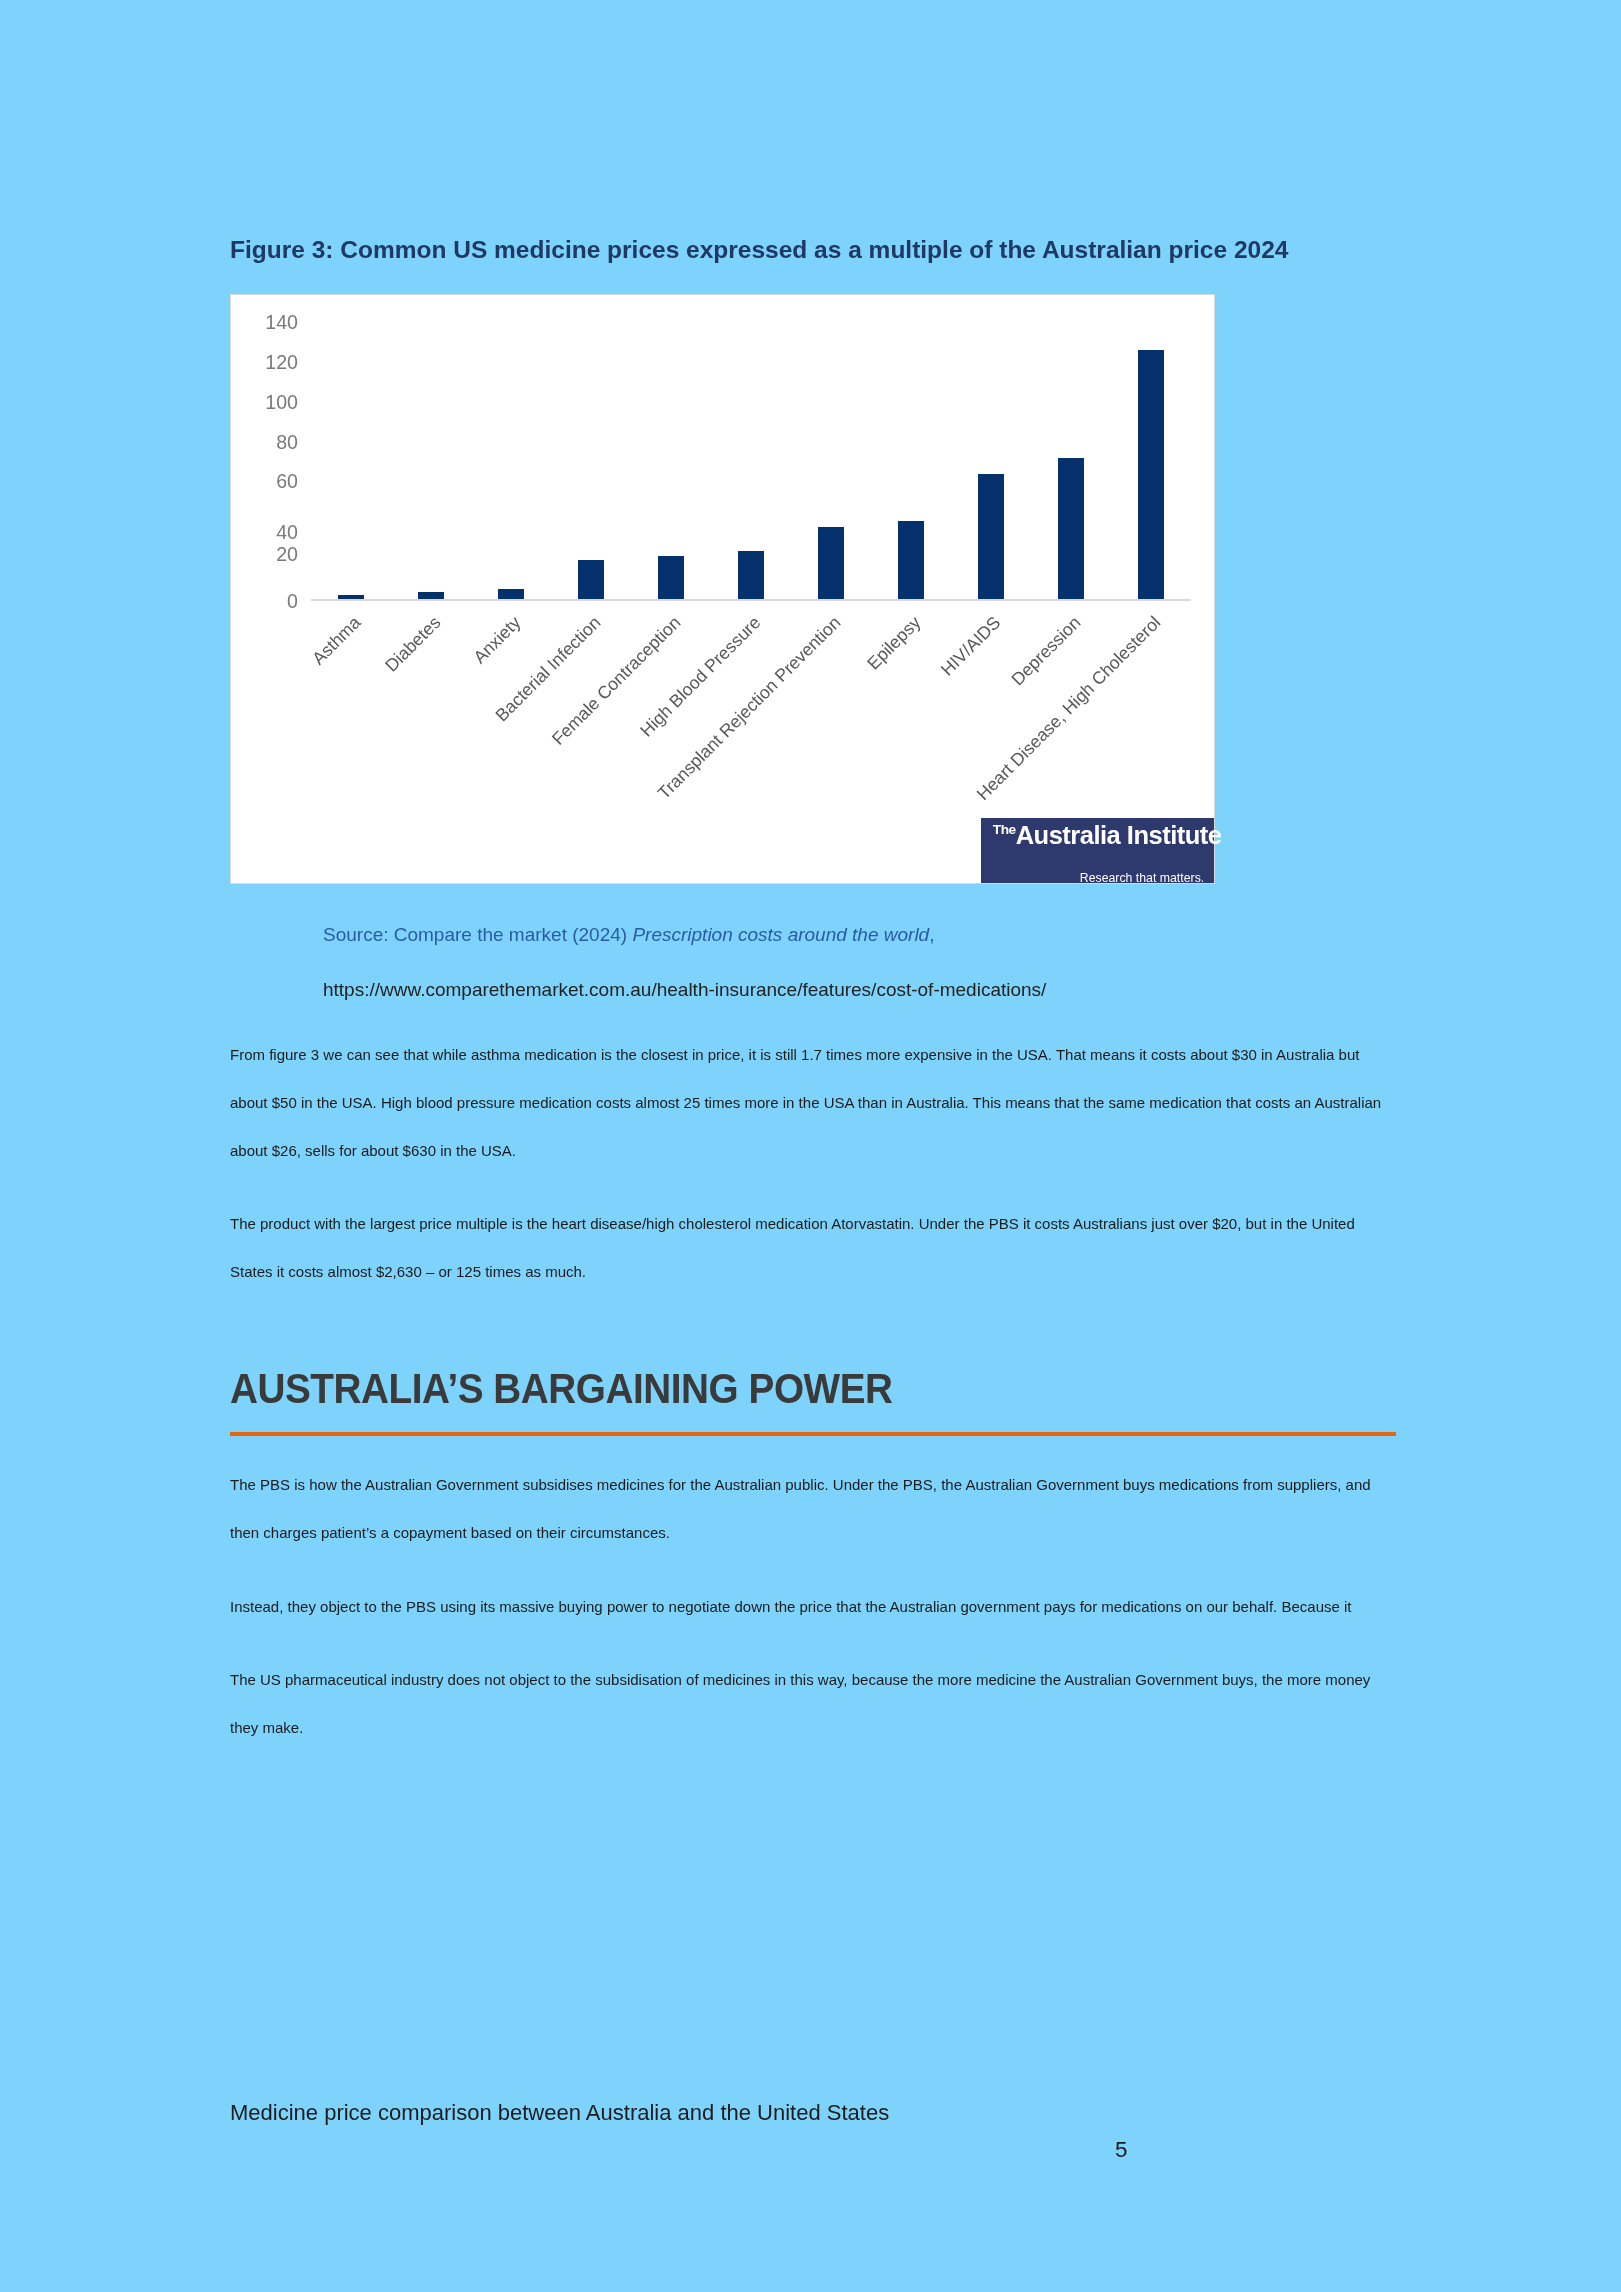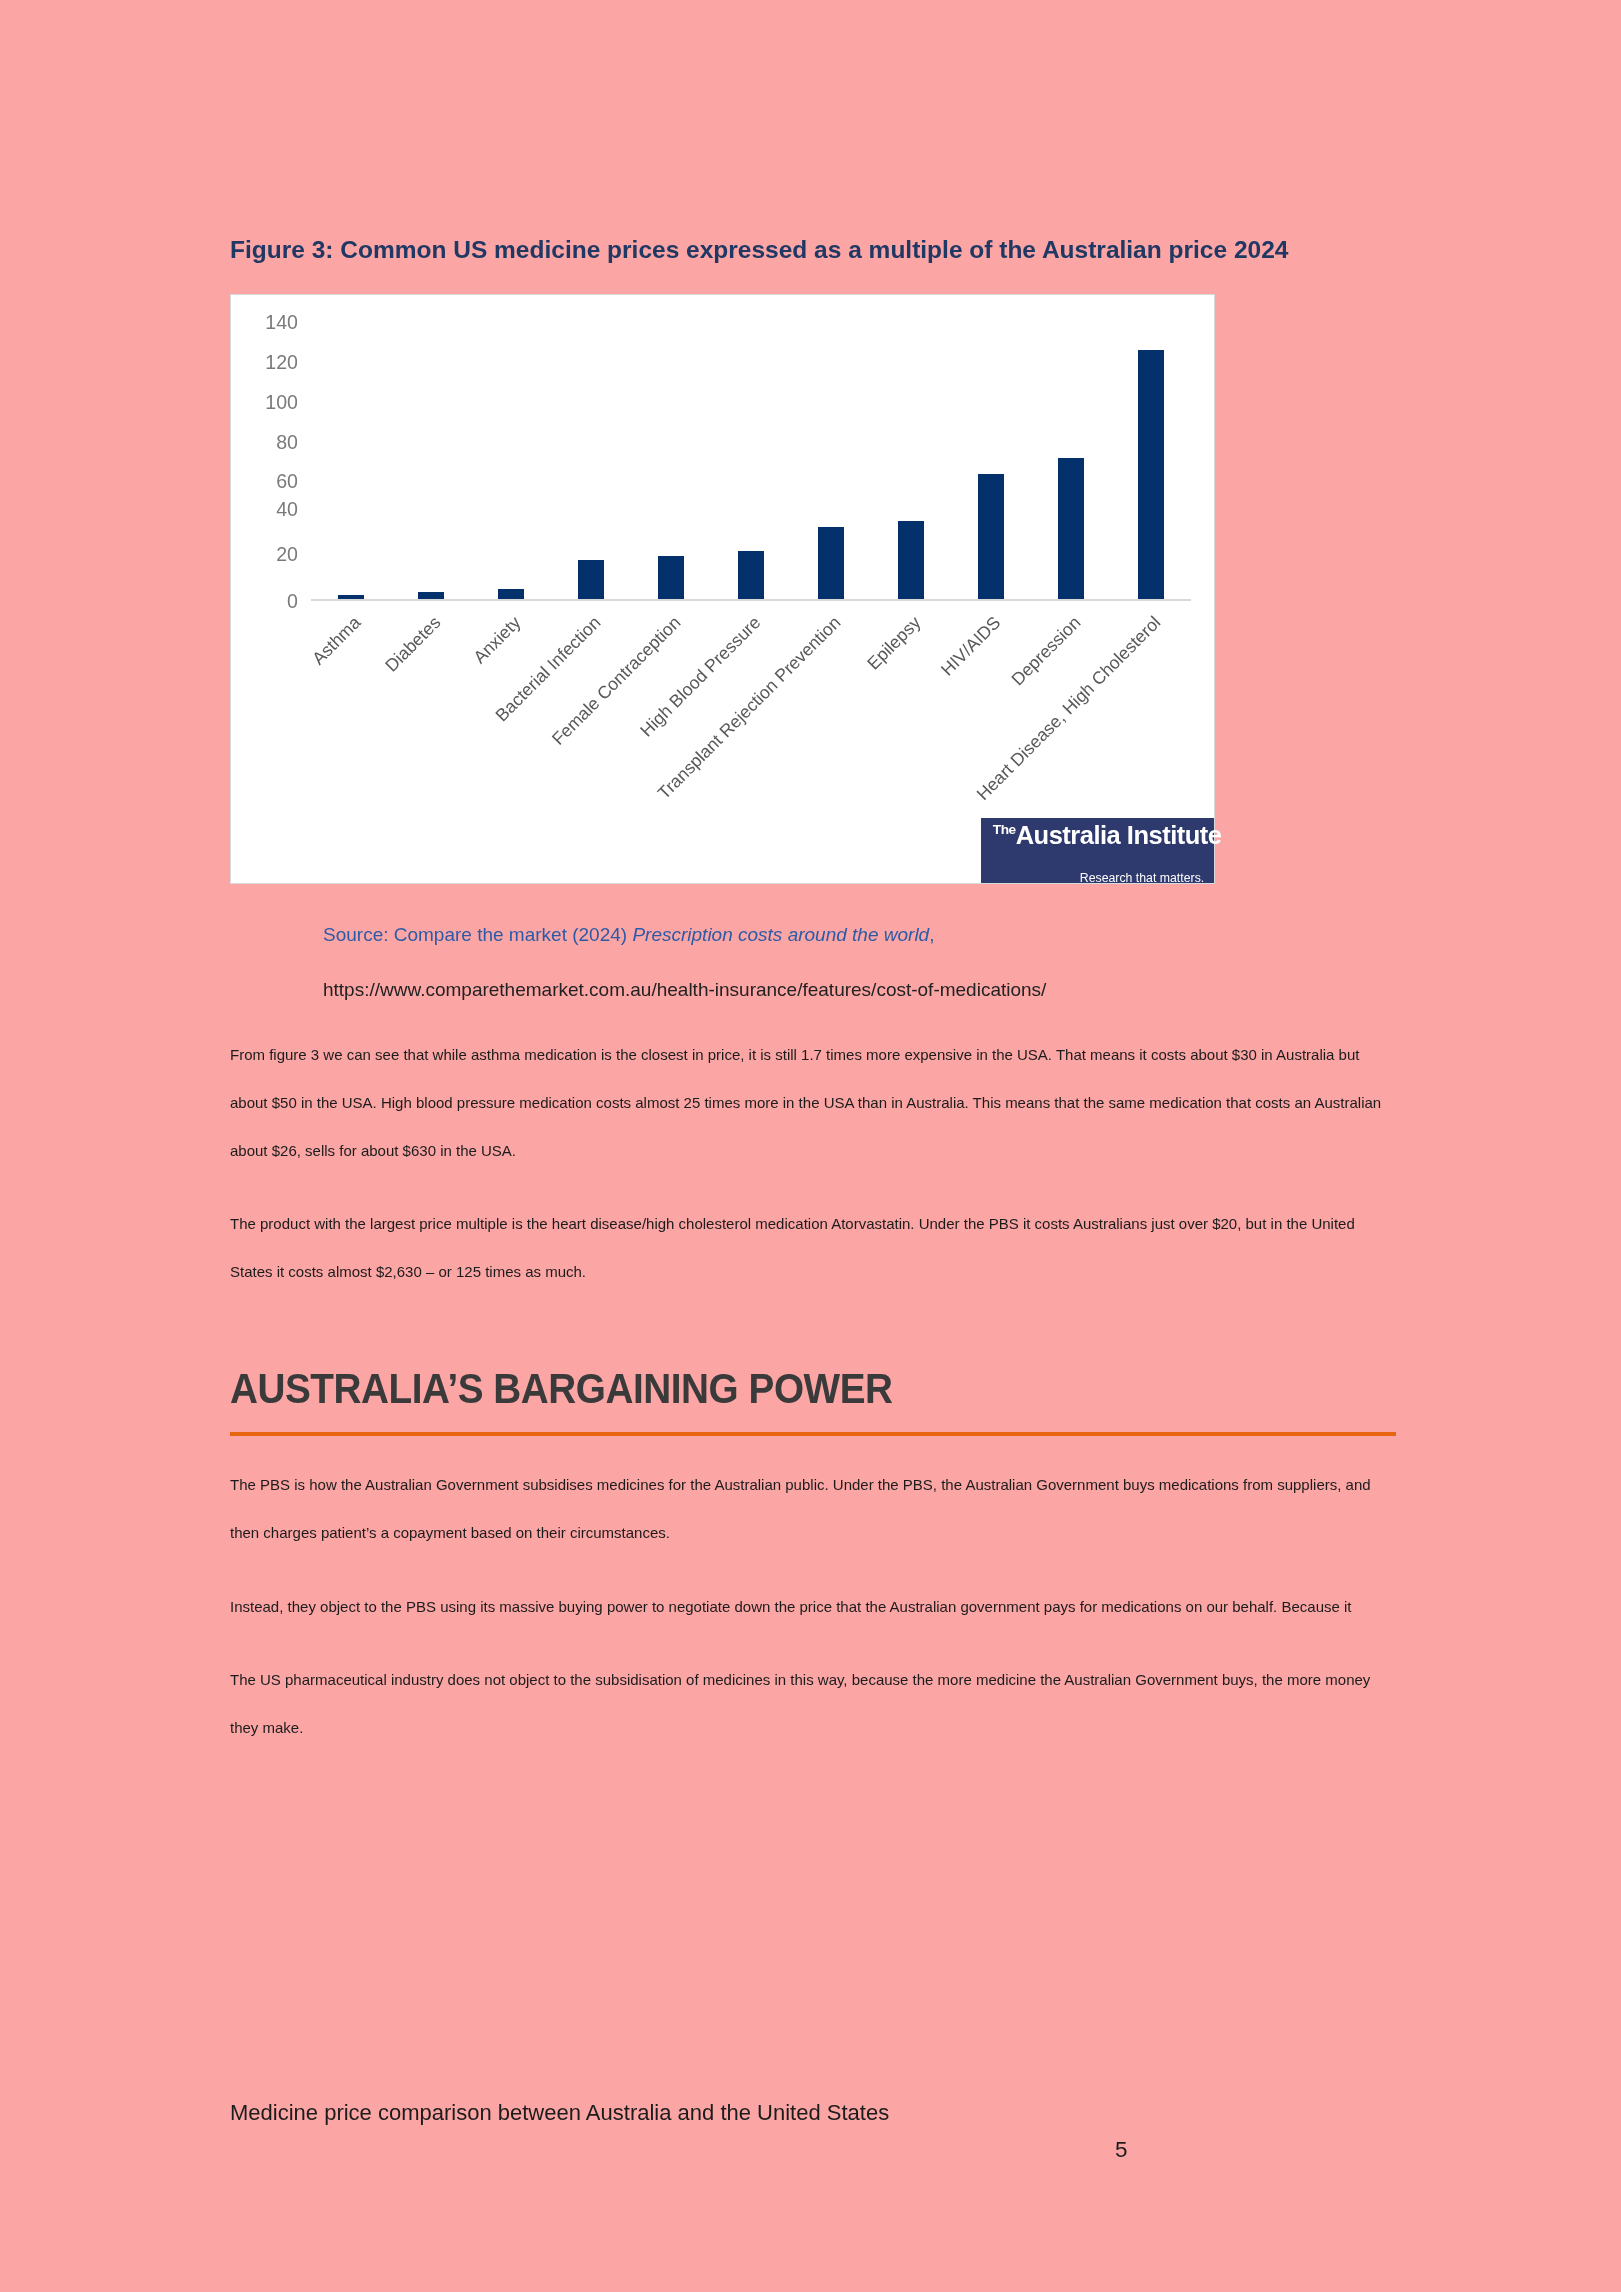--- a/index.html
+++ b/index.html
@@ -1,20 +1,20 @@
 <!DOCTYPE html>
 <html><head>
 <meta charset="utf-8">
 <style>
   * { margin:0; padding:0; box-sizing:border-box; }
   html,body { background:#ffffff; }
   .page {
     position:relative;
     width:1621px; height:2293px;
-    background:#fca5a5;
+    background:#7dd3fc;
     font-family:"Liberation Sans", sans-serif;
     color:#1c1c1c;
     overflow:hidden;
   }
   .content { position:absolute; left:230px; top:228px; width:1166px; }
 
   .figure-title {
     width:1098px;
     font-size:24.5px; font-weight:bold; color:#1f3864;
     line-height:44px;
@@ -83,21 +83,21 @@
 
 <div class="page">
   <div class="content">
 
     <div class="figure-title">Figure 3: Common US medicine prices expressed as a multiple of the Australian price 2024</div>
 
     <div class="chart-box">
       <div class="plot">
           <div class="ytick" style="top: 267px;">0</div>
           <div class="ytick" style="top: 220px;">20</div>
-          <div class="ytick" style="top: 175px;">40</div>
+          <div class="ytick" style="top: 198px;">40</div>
           <div class="ytick" style="top: 147px;">60</div>
           <div class="ytick" style="top: 108px;">80</div>
           <div class="ytick" style="top: 68px;">100</div>
           <div class="ytick" style="top: 28px;">120</div>
           <div class="ytick" style="top: -11.8px;">140</div>
           <div class="bar" style="left: 27px; height: 3.4px; background: rgb(4, 48, 107);"></div>
           <div class="cat" style="left: -352px;">Asthma</div>
           <div class="bar" style="left: 107px; height: 6.8px; background: rgb(4, 48, 107);"></div>
           <div class="cat" style="left: -272px;">Diabetes</div>
           <div class="bar" style="left: 187px; height: 9.3px; background: rgb(4, 48, 107);"></div>

